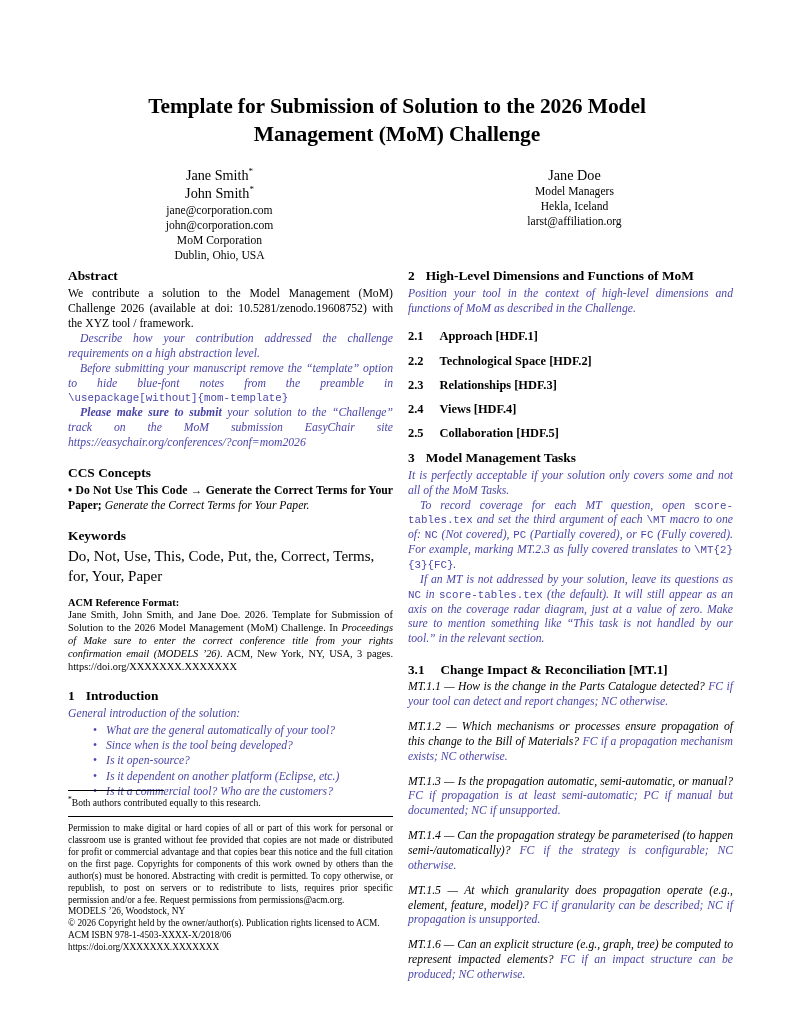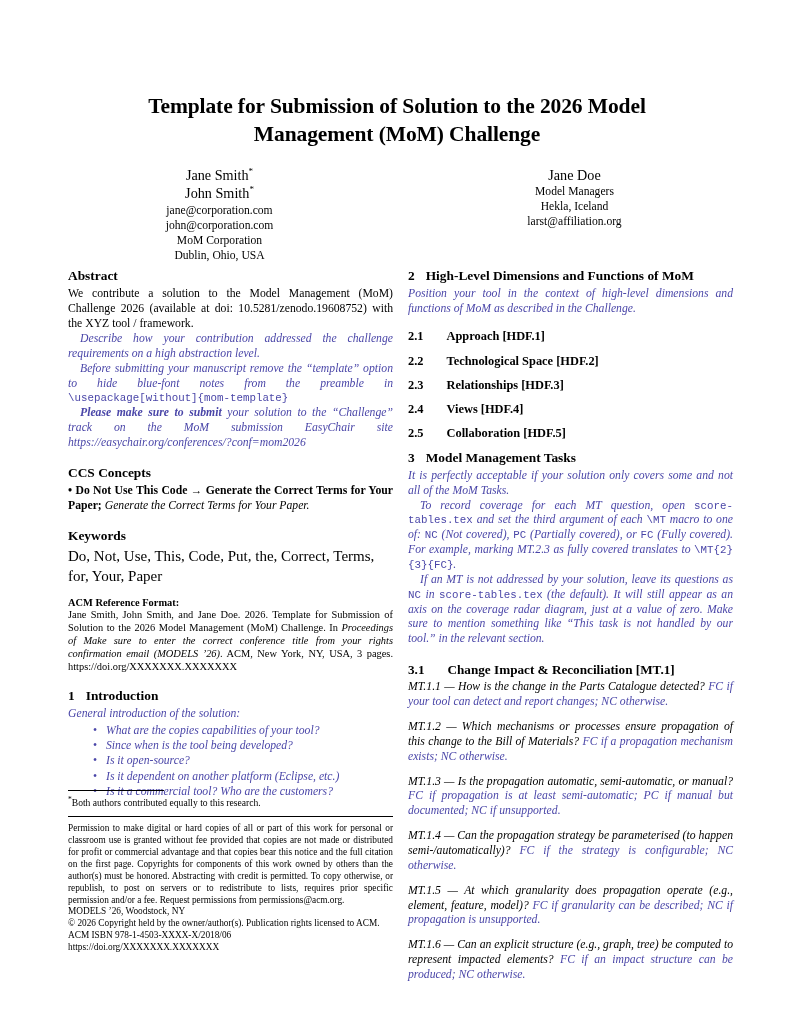--- a/index.html
+++ b/index.html
@@ -95,21 +95,21 @@
   }
   h2.num-head .n { flex: 0 0 auto; }
   h2.num-head .t { flex: 1 1 auto; }
 
   h3.sub-head {
     font-size: 12.4px;
     font-weight: bold;
     margin: 8px 0 2px 0;
     line-height: 1.30;
     display: flex;
-    gap: 23px;
+    gap: 16px;
   }
   h3.sub-head .n { flex: 0 0 auto; }
 
   p.body {
     font-size: 11.7px;
     line-height: 1.27;
     margin: 0;
     text-align: justify;
     hyphens: none;
   }
@@ -257,21 +257,21 @@
 
       <p class="ref-title">ACM Reference Format:</p>
       <p class="refblock"><span>Jane Smith, John Smith, and Jane Doe. 2026. Template for Submission of Solution to the 2026 Model Management (MoM) Challenge. In </span><i>Proceedings of Make sure to enter the correct conference title from your rights confirmation email (MODELS ’26)</i><span>. ACM, New York, NY, USA, 3 pages. https://doi.org/XXXXXXX.XXXXXXX</span></p>
 
       <h2 class="num-head" style="margin-top:15px">
           <span class="n">1</span>
           <span class="t">Introduction</span>
         </h2>
       <p class="body note">General introduction of the solution:</p>
       <ul class="bullets">
-        <li>What are the copies capabilities of your tool?</li>
+        <li>What are the general automatically of your tool?</li>
         <li>Since when is the tool being developed?</li>
         <li>Is it open-source?</li>
         <li>Is it dependent on another platform (Eclipse, etc.)</li>
         <li>Is it a commercial tool? Who are the customers?</li>
       </ul>
     </div>
 
     <div class="col col-right">
 
       <h2 class="num-head" style="margin-top:0">

